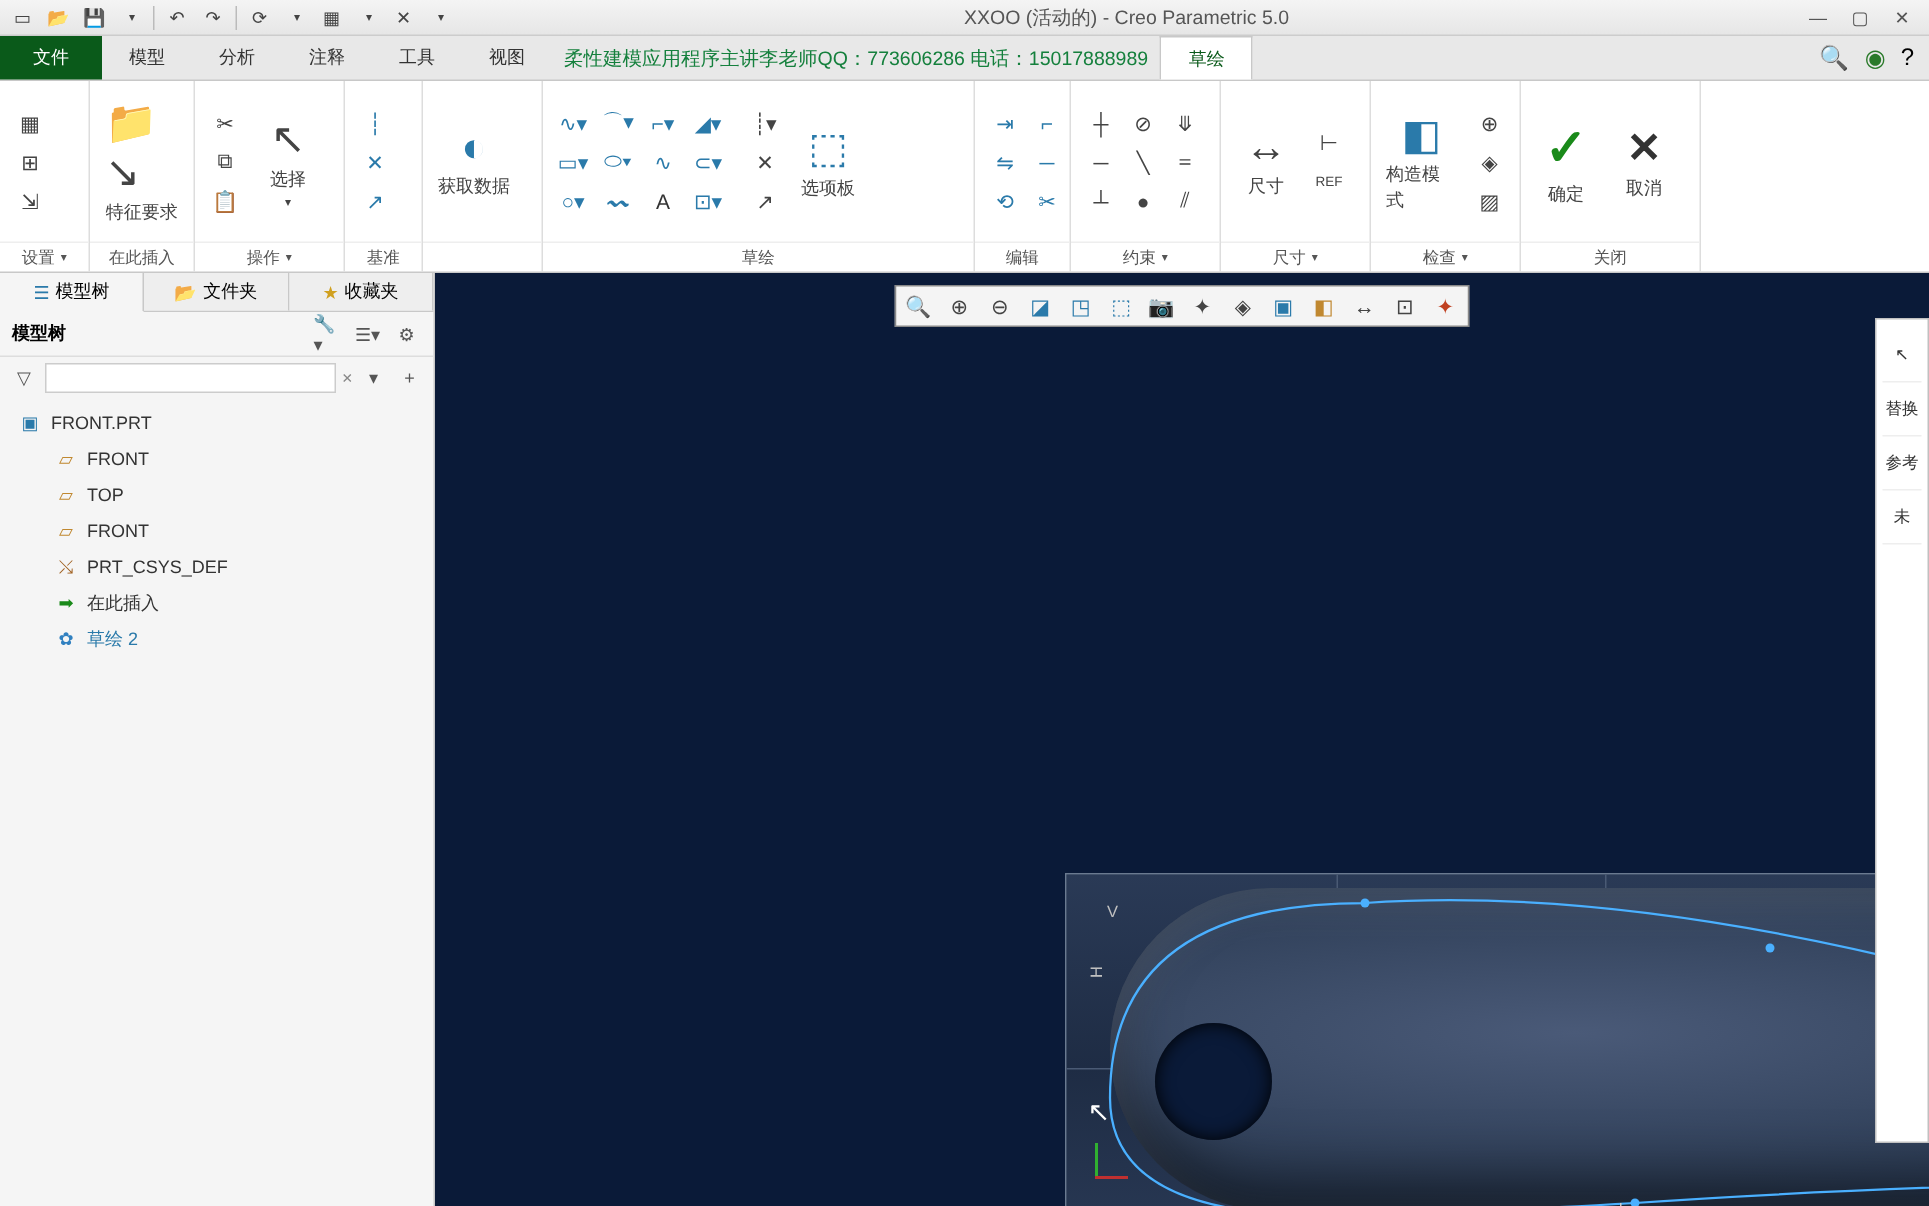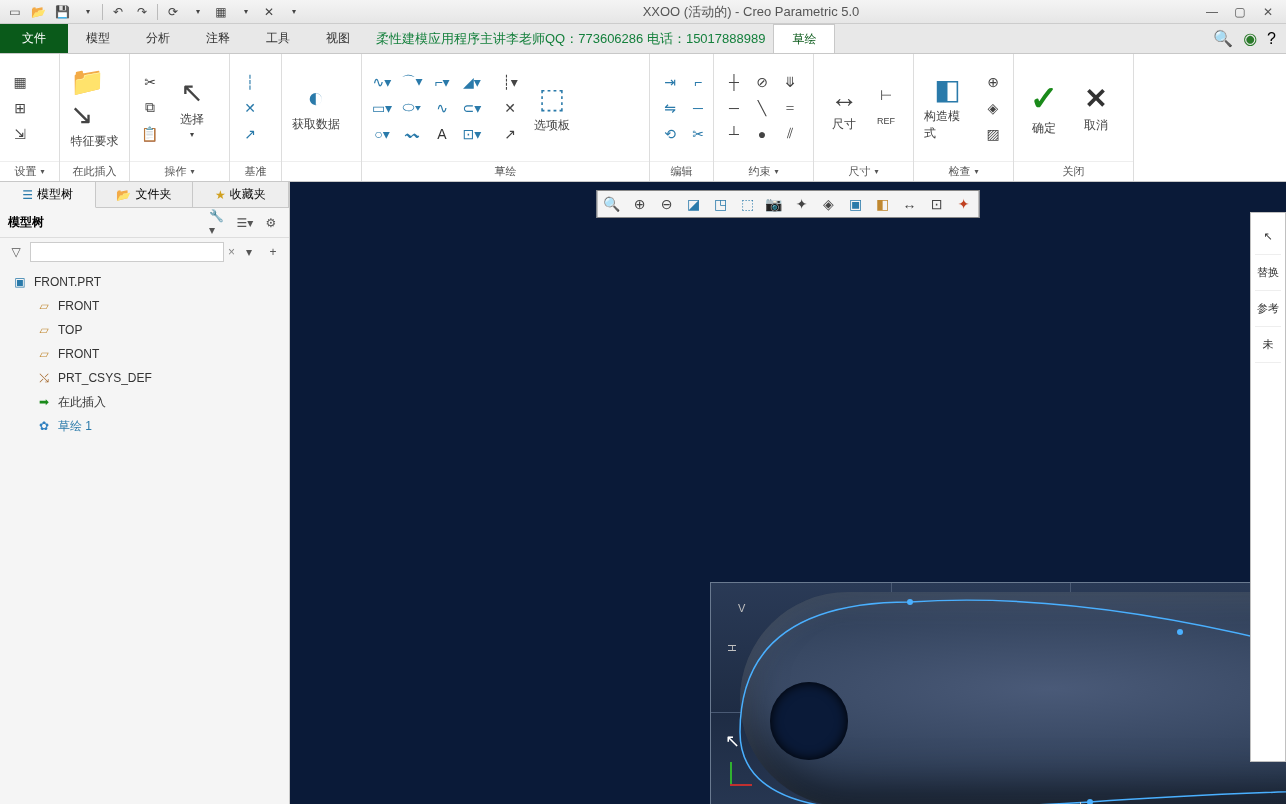--- a/index.html
+++ b/index.html
@@ -346,21 +346,21 @@
       <div class="tree-item indent">
           <span class="tree-ico csys-ico">⤯</span>
           <span>PRT_CSYS_DEF</span>
         </div>
       <div class="tree-item indent">
           <span class="tree-ico insert-ico">➡</span>
           <span>在此插入</span>
         </div>
       <div class="tree-item indent">
           <span class="tree-ico sketch-ico">✿</span>
-          <span style="color:#2a7aaa">草绘 1</span>
+          <span style="color:#2a7aaa">草绘 2</span>
         </div>
     </div>
   </div>
 
   <div class="canvas">
     <div class="view-toolbar">
       <div class="vt-btn">🔍</div>
       <div class="vt-btn">⊕</div>
       <div class="vt-btn">⊖</div>
       <div class="vt-btn" style="color:#2a7aaa">◪</div>

